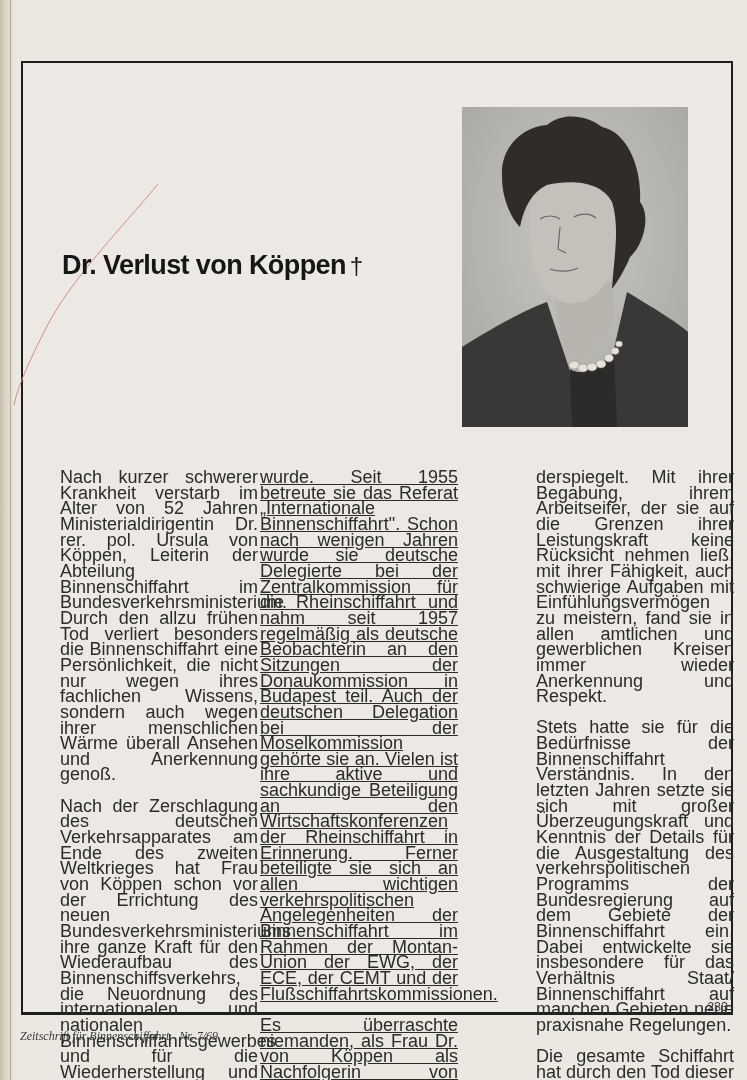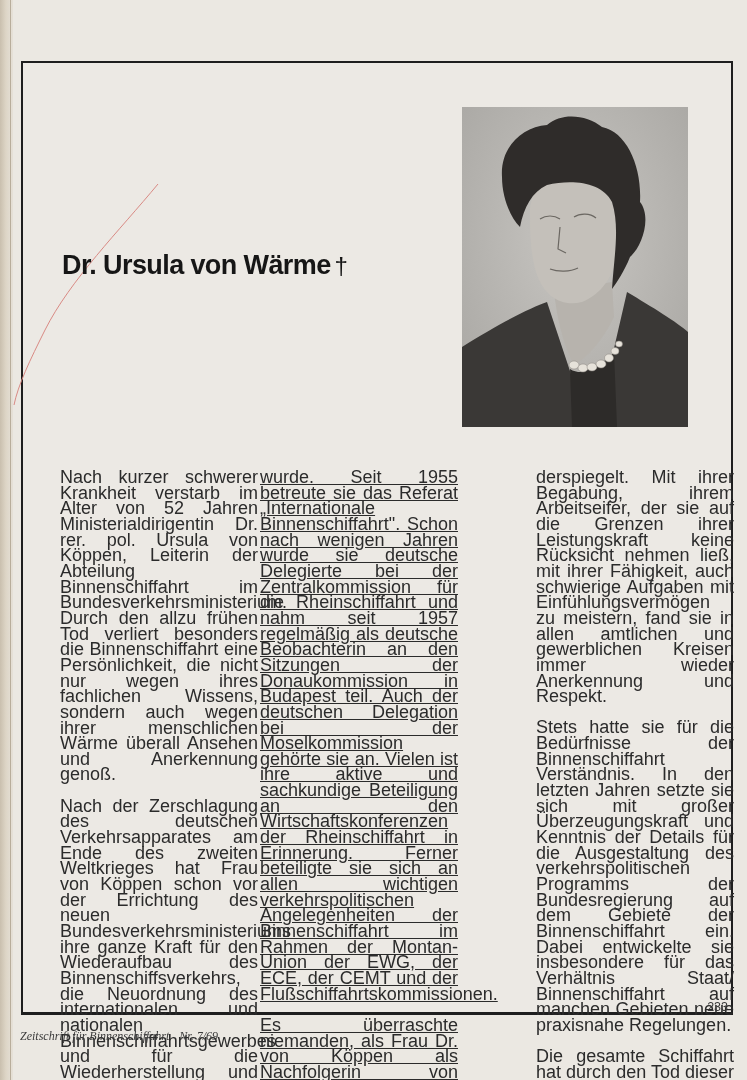--- a/index.html
+++ b/index.html
@@ -62,21 +62,21 @@
 <div class="spine"></div>
 <div class="spine-line"></div>
 
 <div class="frame"></div>
 
 <svg class="pen-mark" viewBox="0 0 170 230">
   <path d="M158 4 C 120 50, 70 100, 45 150 C 30 180, 18 205, 14 225" fill="none" stroke="#d98a84" stroke-width="1"></path>
 </svg>
 
 <div class="title">
-  <span>Dr. Ursula von Wärme</span><span class="dagger">†</span>
+  <span>Dr. Verlust von Köppen</span><span class="dagger">†</span>
 </div>
 
 <div class="photo">
   <svg width="226" height="320" viewBox="0 0 226 320">
     <defs>
       <radialGradient id="bg" cx="50%" cy="40%" r="70%">
         <stop offset="0%" stop-color="#c8c6c2"></stop>
         <stop offset="100%" stop-color="#a9a7a3"></stop>
       </radialGradient>
     </defs>

